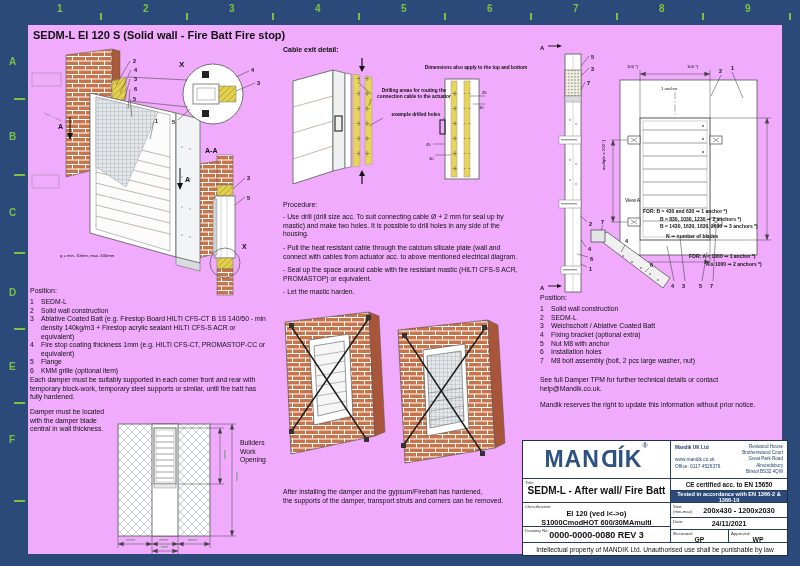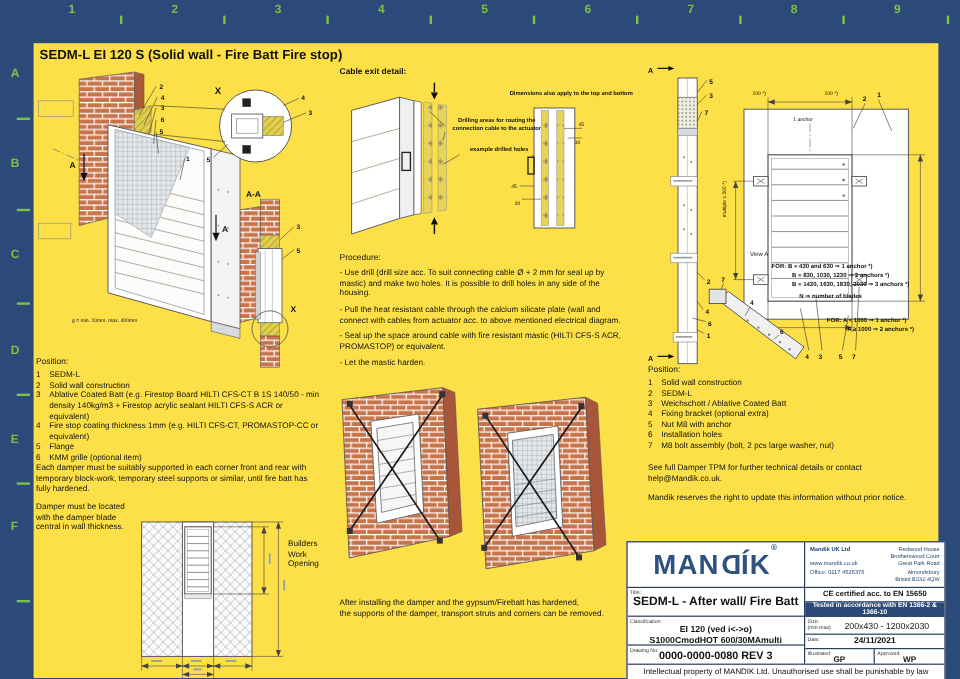--- a/index.html
+++ b/index.html
@@ -1,19 +1,19 @@
 <!DOCTYPE html>
 <html><head>
 <meta charset="utf-8">
 <style>
   html,body{margin:0;padding:0;background:#20365a}
   .sheet{position:relative;width:800px;height:566px;background:#2b4a7a;overflow:hidden;
          font-family:"Liberation Sans","DejaVu Sans",sans-serif;color:#111}
   .abs{position:absolute}
-  .content{position:absolute;left:28px;top:36px;width:754px;height:529px;background:#fde047}
+  .content{position:absolute;left:28px;top:25px;width:754px;height:529px;background:#f0abfc}
   .rnum{position:absolute;color:#7cc142;font-weight:bold;font-size:10px;line-height:10px}
   .tickh{position:absolute;width:2px;height:7px;background:#7cc142}
   .tickv{position:absolute;width:11px;height:2px;background:#7cc142}
   .pagetitle{position:absolute;font-size:11px;font-weight:bold;white-space:nowrap}
   .t7{font-size:6.8px;line-height:1.27}
   .heading{position:absolute;font-size:7px}
   .bheading{position:absolute;font-size:7px;font-weight:bold}
   .numlist{position:absolute}
   .numlist .row{display:flex}
   .numlist .n{width:11px;flex:none}
@@ -604,21 +604,21 @@
       <div class="tc bB" style="left:148px;top:38px;width:116px;height:12px">
         <div class="cent" style="font-size:6.3px;font-weight:bold">CE certified acc. to EN 15650</div>
       </div>
 
       <div class="tc bB navyrow" style="left:148px;top:50px;width:116px;height:12px">
         <div class="cent" style="font-size:5.6px;font-weight:bold">Tested in accordance with EN 1366-2 &amp; 1366-10</div>
       </div>
 
       <div class="tc bB" style="left:148px;top:62px;width:116px;height:15px">
         <span class="tlabel"><span>Size:</span><br><span>(min-max)</span></span>
-        <div class="cent" style="font-size:7.3px;font-weight:normal;padding-left:20px">200x430 - 1200x2030</div>
+        <div class="cent" style="font-size:7.3px;font-weight:bold;padding-left:20px">200x430 - 1200x2030</div>
       </div>
 
       <div class="tc bB" style="left:148px;top:77px;width:116px;height:12px">
         <span class="tlabel">Date:</span>
         <div class="cent" style="font-size:7px;font-weight:bold">24/11/2021</div>
       </div>
 
       <div class="tc bR" style="left:148px;top:89px;width:58px;height:12px">
         <span class="tlabel">Illustrated:</span>
         <div class="cent" style="font-size:6.8px;font-weight:bold;padding-top:3px">GP</div>

